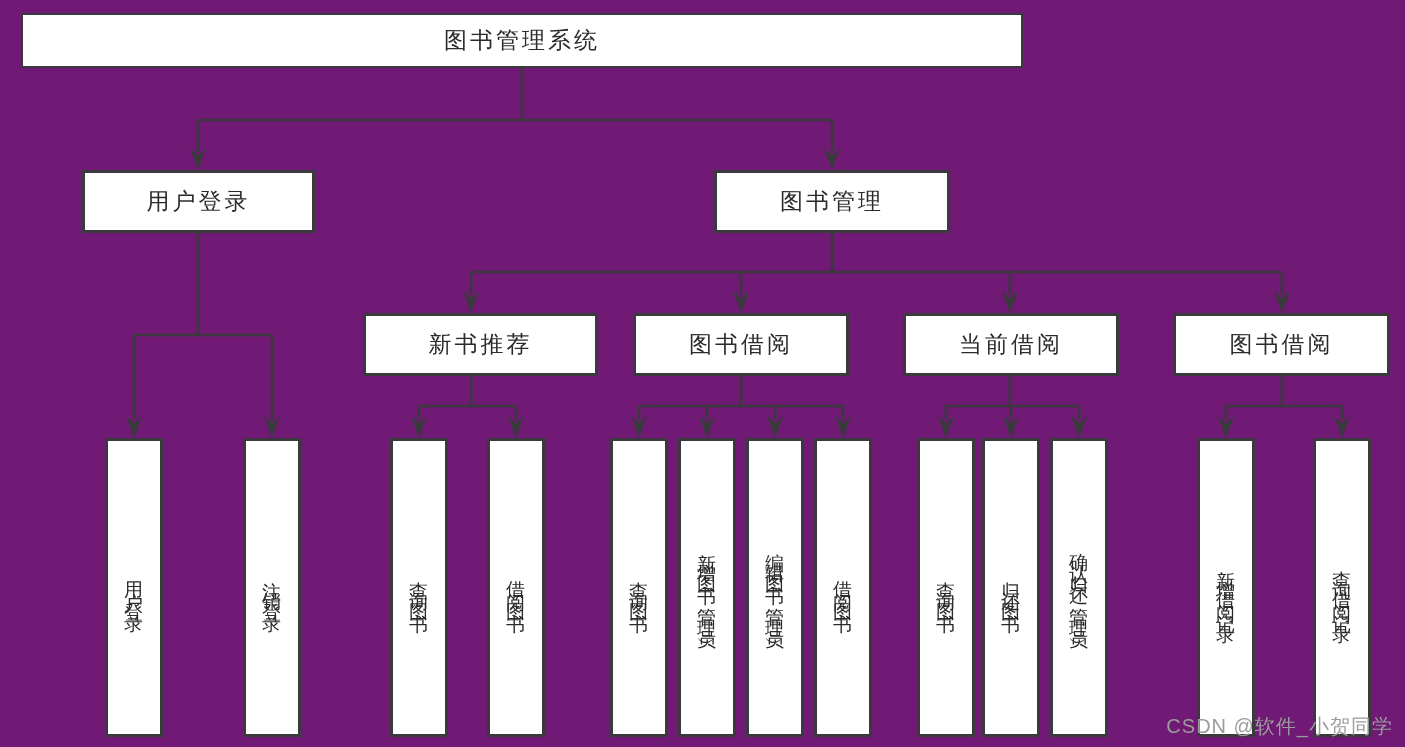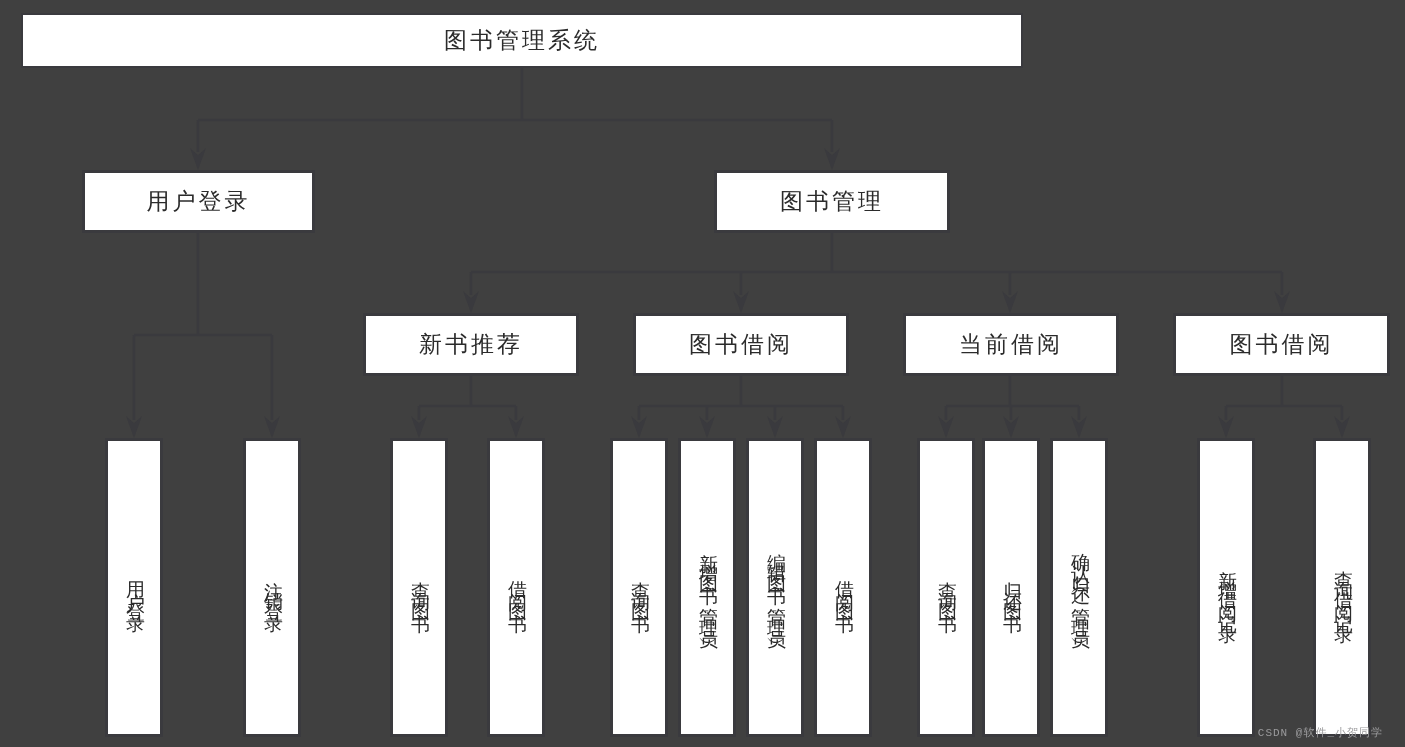--- a/index.html
+++ b/index.html
@@ -1,59 +1,59 @@
 <!DOCTYPE html>
 <html><head>
 <meta charset="utf-8">
 <style>
   html,body{margin:0;padding:0;background:#ffffff;}
   *{box-sizing:border-box;}
   .stage{
-    position:relative;width:1405px;height:747px;background:#404040;overflow:hidden;
-    font-family:Liberation Mono, monospace;color:#2b2b2b;padding-left:16px;
+    position:relative;width:1405px;height:747px;background:#701a75;overflow:hidden;
+    font-family:Liberation Sans, sans-serif;color:#2b2b2b;padding-left:16px;
   }
   .connectors{position:absolute;left:0;top:0;z-index:1;}
   .box{
     position:absolute;z-index:2;background:#ffffff;border:3px solid #3a3a3e;
     display:flex;align-items:center;justify-content:center;
   }
   .box.h span{font-size:23px;letter-spacing:3px;white-space:nowrap;color:#2b2b2b;}
   .box.root{border-width:2px;}
   .box.v span{
     writing-mode:vertical-rl;text-orientation:mixed;
     font-size:19px;letter-spacing:11px;line-height:1;color:#2b2b2b;white-space:nowrap;
   }
   
   .n-root{left:21px;top:13px;width:1002px;height:55px;}
   
   .n-login{left:82px;top:170px;width:233px;height:63px;}
   .n-mgmt{left:714px;top:170px;width:236px;height:63px;align-items:center;}
   
-  .n-rec{left:363px;top:313px;width:216px;height:63px;}
+  .n-rec{left:363px;top:313px;width:235px;height:63px;}
   .n-borrow{left:633px;top:313px;width:216px;height:63px;}
   .n-current{left:903px;top:313px;width:216px;height:63px;}
   .n-record{left:1173px;top:313px;width:217px;height:63px;}
   
   .leaf{top:438px;width:58px;height:299px;}
   .n-login-user{left:105px;}
   .n-login-logout{left:243px;}
   .n-rec-query{left:390px;}
   .n-rec-borrow{left:487px;}
   .n-borrow-query{left:610px;}
   .n-borrow-add{left:678px;}
   .n-borrow-edit{left:746px;}
   .n-borrow-lend{left:814px;}
   .n-cur-query{left:917px;}
   .n-cur-return{left:982px;}
   .n-cur-confirm{left:1050px;}
   .n-record-add{left:1197px;}
   .n-record-query{left:1313px;}
   .watermark{
-    position:absolute;z-index:3;right:22px;bottom:7px;
-    font-size:11px;color:#9b9b9d;letter-spacing:1px;white-space:nowrap;
+    position:absolute;z-index:3;right:12px;bottom:7px;
+    font-size:20px;color:#9b9b9d;letter-spacing:1px;white-space:nowrap;
   }
 </style>
 </head>
 <body>
 
 <div class="stage">
 
   <svg class="connectors" width="1405" height="747" viewBox="0 0 1405 747" xmlns="http://www.w3.org/2000/svg">
     <g stroke="#3a3a3e" stroke-width="2.6" fill="none">
 

